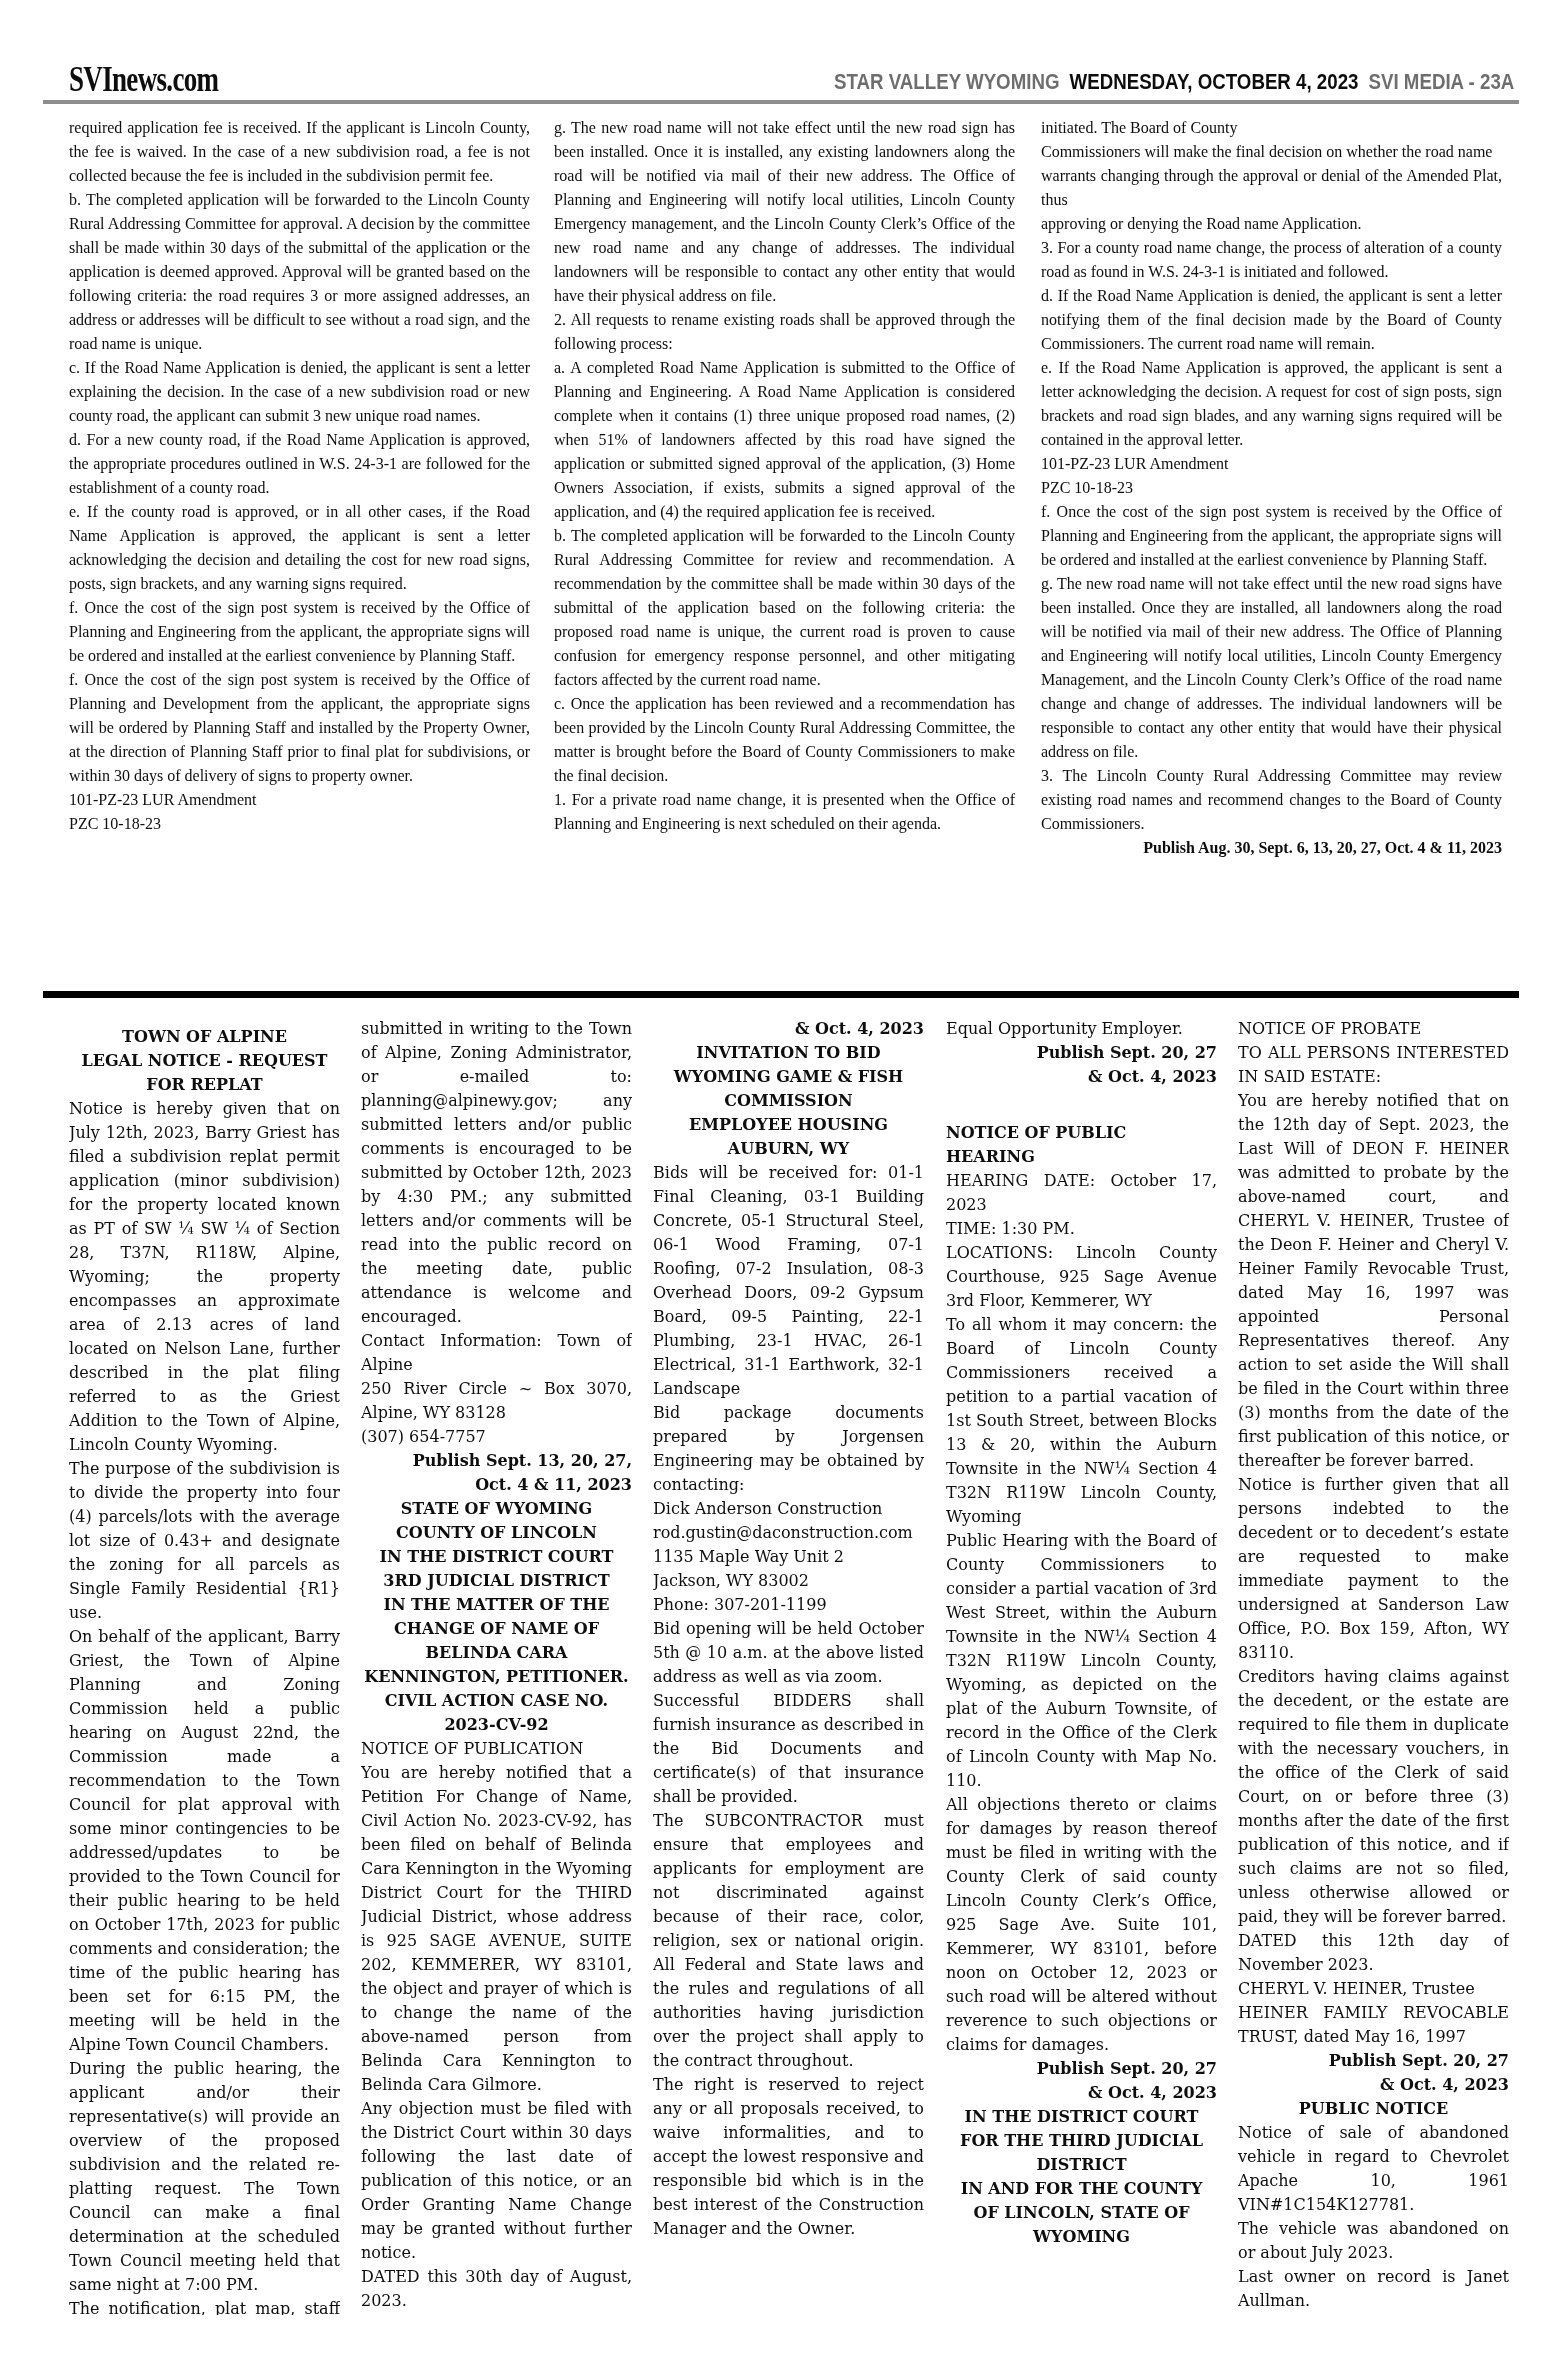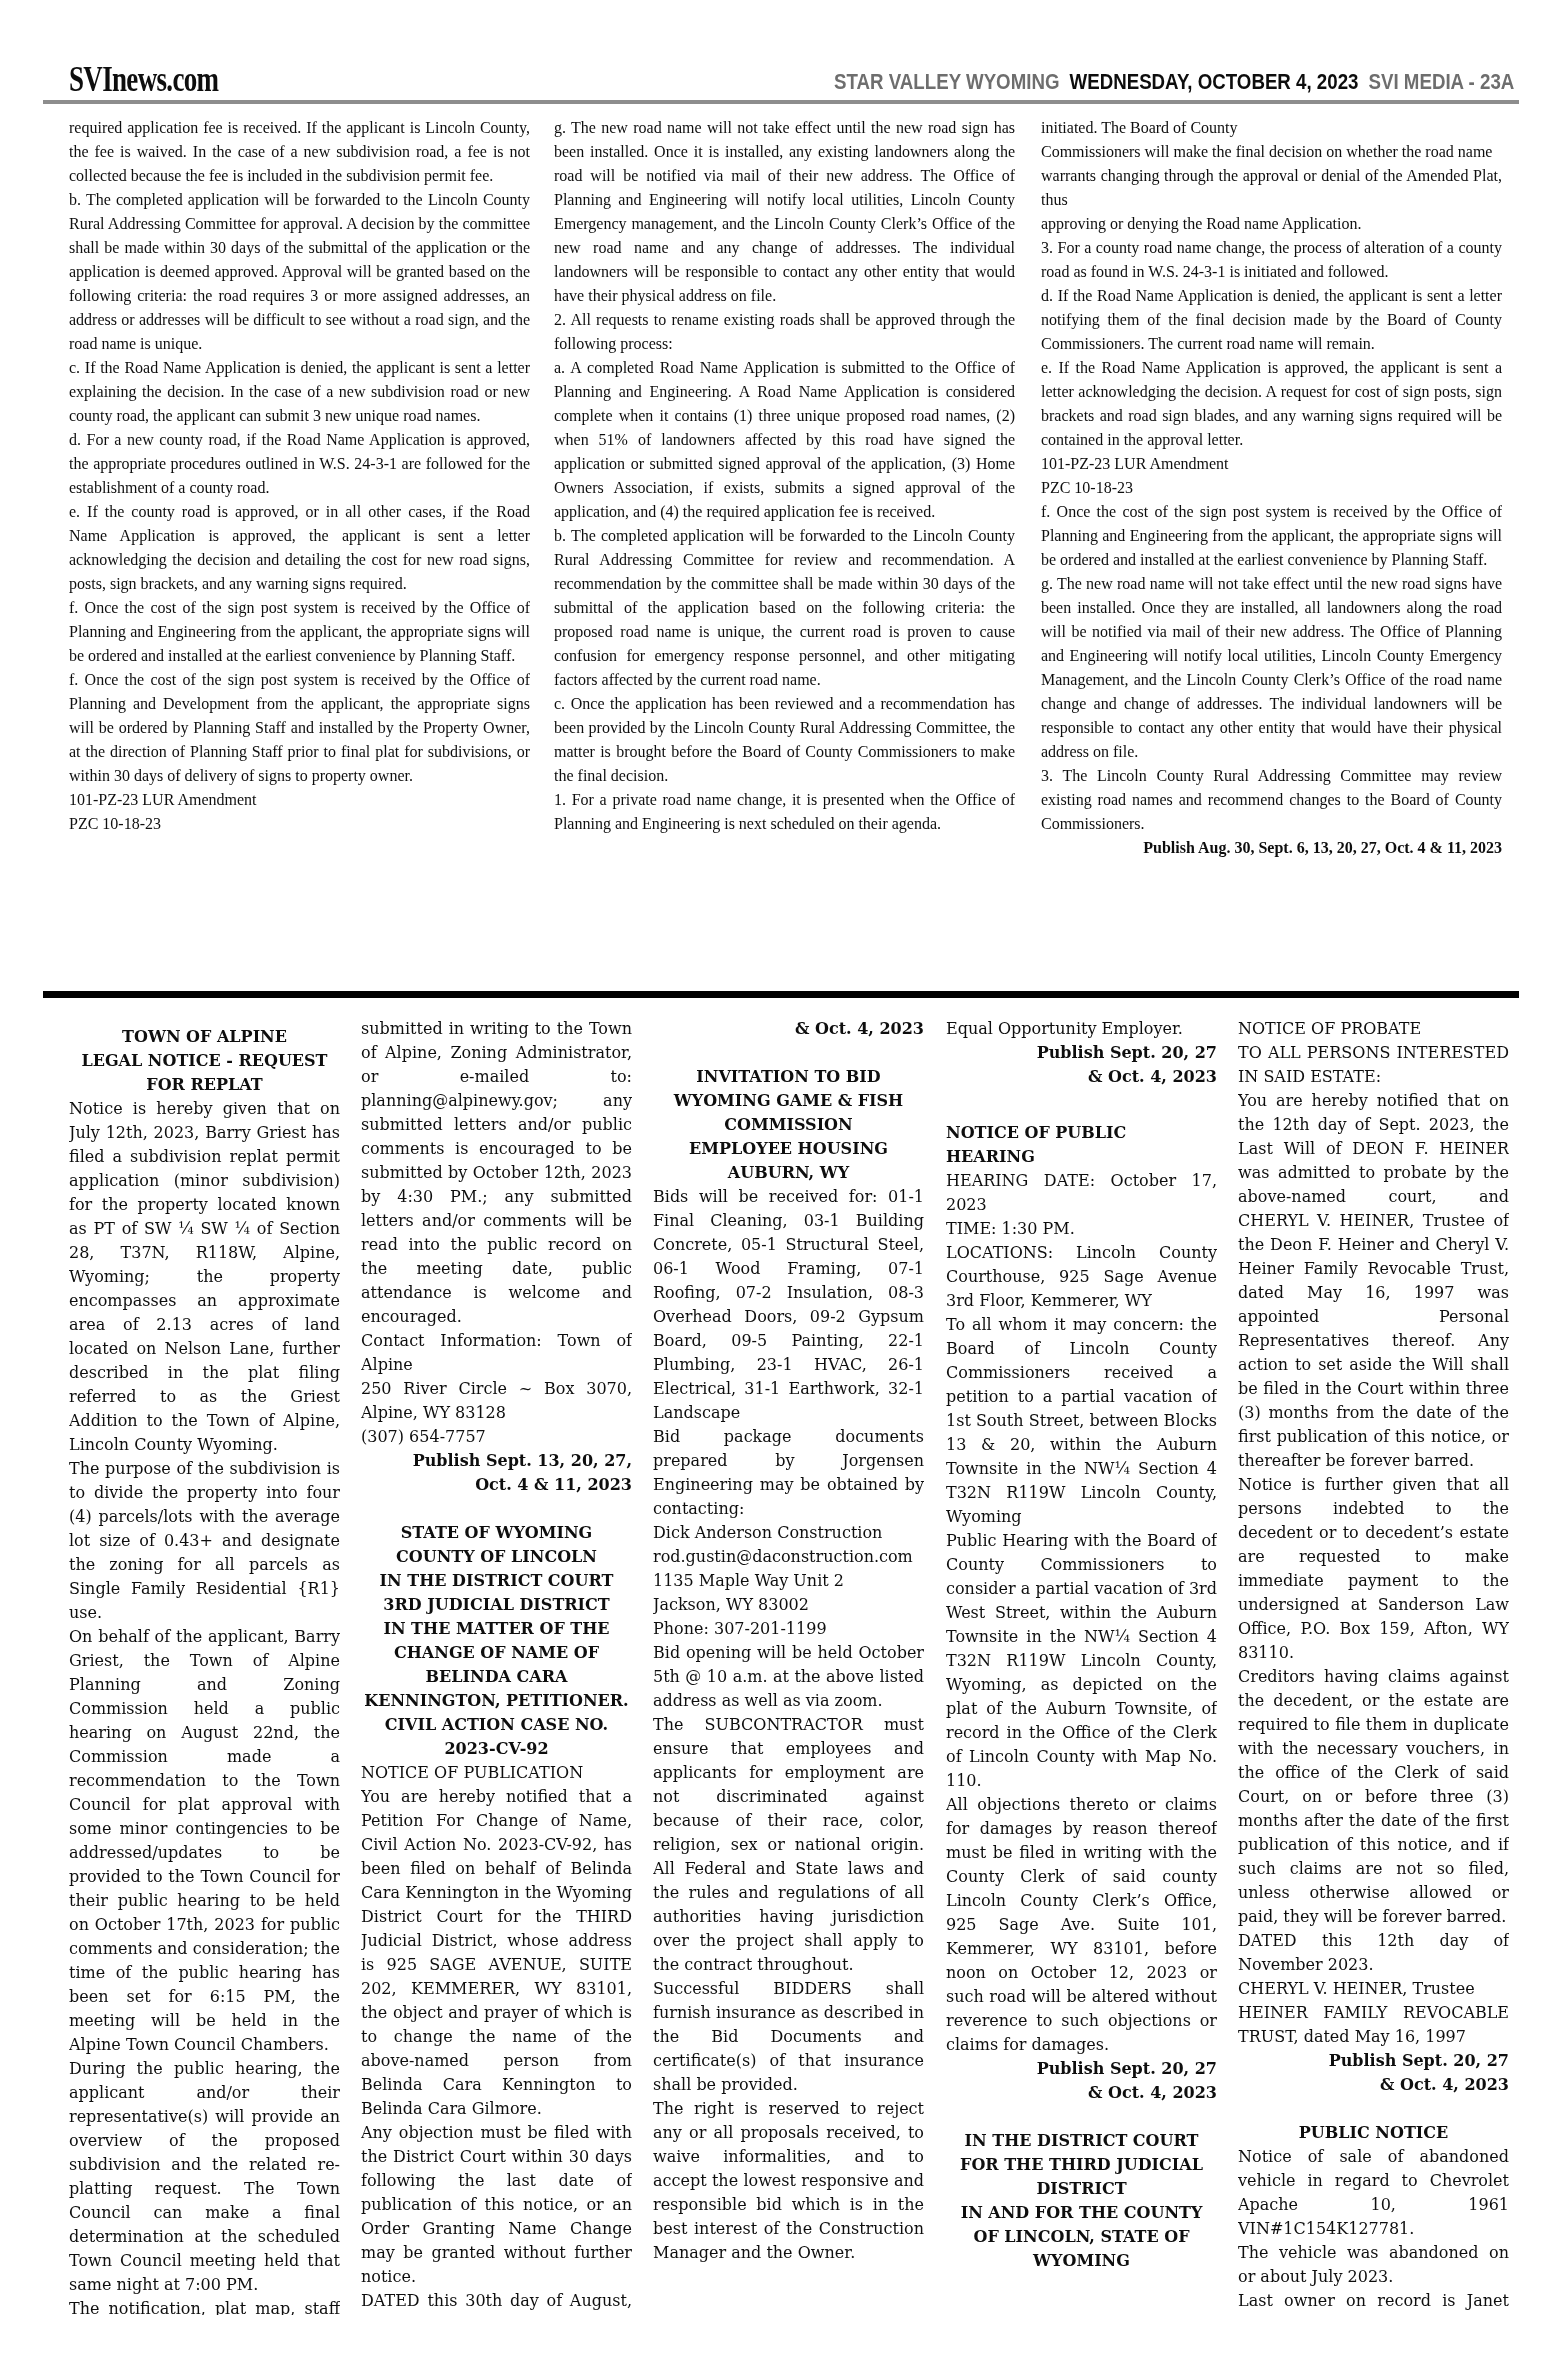--- a/index.html
+++ b/index.html
@@ -30,21 +30,21 @@
   .tc1{left:69px;} .tc2{left:554px;} .tc3{left:1041px;}
   .divider{position:absolute;left:43px;width:1476px;top:991px;height:6.6px;background:#000000;}
   
   .bcol{
     position:absolute;top:1017px;width:271px;height:1298px;overflow:hidden;
     font:16px/24px "DejaVu Serif", serif;text-align:justify;hyphens:none;
   }
   .bc1{left:69px;} .bc2{left:361px;} .bc3{left:653px;} .bc4{left:946px;} .bc5{left:1238px;}
   
   .blk{margin:0;}
-  .blk.h{font-weight:700;text-align:center;white-space:pre-line;margin-top:24px;}
+  .blk.h{font-weight:700;text-align:center;white-space:pre-line;}
   .blk.h:first-child{margin-top:8px;}
   .blk.hl{font-weight:700;margin-top:32px;text-align:left;}
   .blk.pub{font-weight:700;text-align:right;white-space:pre-line;}
 </style>
 </head>
 <body>
 
 <div class="page">
 
   <div class="hdr">
@@ -137,22 +137,22 @@
 EMPLOYEE HOUSING
 AUBURN, WY</div>
         <div class="blk p">Bids will be received for:  01-1 Final Cleaning, 03-1 Building Concrete, 05-1 Structural Steel, 06-1 Wood Framing, 07-1 Roofing, 07-2 Insulation, 08-3 Overhead Doors, 09-2 Gypsum Board, 09-5 Painting, 22-1 Plumbing, 23-1 HVAC, 26-1 Electrical, 31-1 Earthwork, 32-1 Landscape</div>
         <div class="blk p">Bid package documents prepared by Jorgensen Engineering may be obtained by contacting:</div>
         <div class="blk p">Dick Anderson Construction</div>
         <div class="blk p">rod.gustin@daconstruction.com</div>
         <div class="blk p">1135 Maple Way Unit 2</div>
         <div class="blk p">Jackson, WY 83002</div>
         <div class="blk p">Phone: 307-201-1199</div>
         <div class="blk p">Bid opening will be held October 5th @ 10 a.m. at the above listed address as well as via zoom.</div>
+        <div class="blk p">Successful BIDDERS shall furnish insurance as described in the Bid Documents and certificate(s) of that insurance shall be provided.</div>
         <div class="blk p">The SUBCONTRACTOR must ensure that employees and applicants for employment are not discriminated against because of their race, color, religion, sex or national origin.  All Federal and State laws and the rules and regulations of all authorities having jurisdiction over the project shall apply to the contract throughout.</div>
-        <div class="blk p">Successful BIDDERS shall furnish insurance as described in the Bid Documents and certificate(s) of that insurance shall be provided.</div>
         <div class="blk p">The right is reserved to reject any or all proposals received, to waive informalities, and to accept the lowest responsive and responsible bid which is in the best interest of the Construction Manager and the Owner.</div>
       </div>
     <div class="bcol bc4">
         <div class="blk p">Equal Opportunity Employer.</div>
         <div class="blk pub">Publish Sept. 20, 27
 &amp; Oct. 4, 2023</div>
         <div class="blk hl">NOTICE OF PUBLIC HEARING</div>
         <div class="blk p">HEARING DATE:  October 17, 2023</div>
         <div class="blk p">TIME: 1:30 PM.</div>
         <div class="blk p">LOCATIONS: Lincoln County Courthouse, 925 Sage Avenue 3rd Floor, Kemmerer, WY</div>

